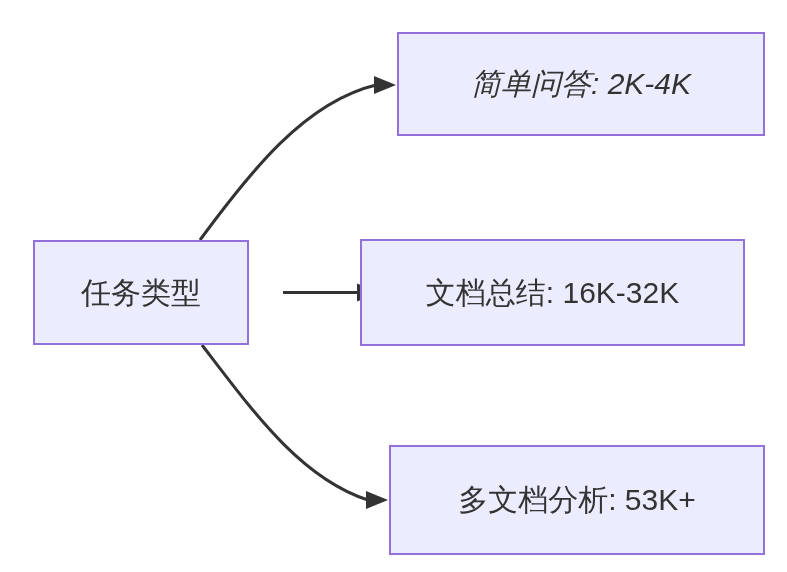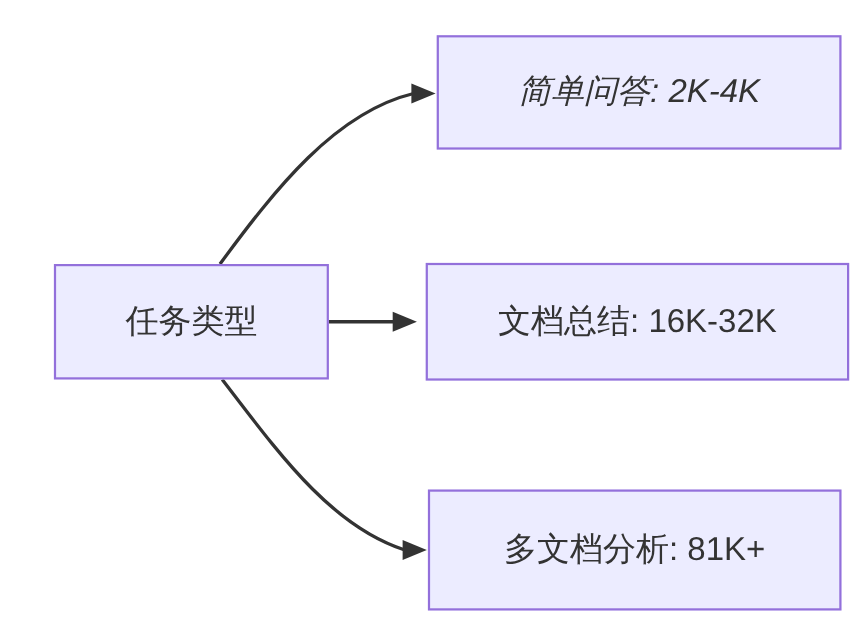--- a/index.html
+++ b/index.html
@@ -27,23 +27,23 @@
     background: var(--nodeFill, #ECECFF);
     border: 2px solid var(--nodeBorder, #9370DB);
     color: var(--text, #333333);
     display: flex;
     align-items: center;
     justify-content: center;
     font-size: 30px;
     line-height: 1.2;
     white-space: nowrap;
   }
-  .node-root   { left: 33px;  top: 240px; width: 250px; height: 105px; margin-left: 16px; }
+  .node-root   { left: 33px;  top: 240px; width: 216px; height: 105px; }
   .node-qa     { left: 397px; top: 32px;  width: 368px; height: 104px; font-style: italic; }
-  .node-doc    { left: 387px; top: 239px; width: 385px; height: 107px; }
+  .node-doc    { left: 360px; top: 239px; width: 385px; height: 107px; }
   .node-multi  { left: 389px; top: 445px; width: 376px; height: 110px; }
 </style>
 </head>
 <body>
 
 <div class="canvas">
 
   <svg class="edges-layer" viewBox="0 0 787 572" xmlns="http://www.w3.org/2000/svg">
 
     <path d="M200,240 C250,172 305,102 376,85" fill="none" stroke-width="3" stroke="#333333"></path>
@@ -62,16 +62,16 @@
 
   <div class="node node-qa">
     <span>简单问答: 2K-4K</span>
   </div>
 
   <div class="node node-doc">
     <span>文档总结: 16K-32K</span>
   </div>
 
   <div class="node node-multi">
-    <span>多文档分析: 81K+</span>
+    <span>多文档分析: 53K+</span>
   </div>
 
 </div>
 
 </body></html>

